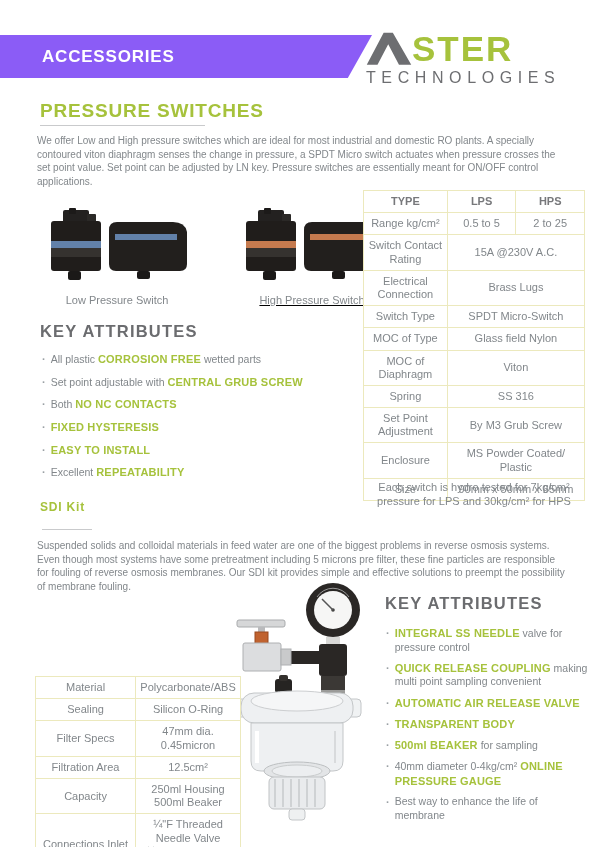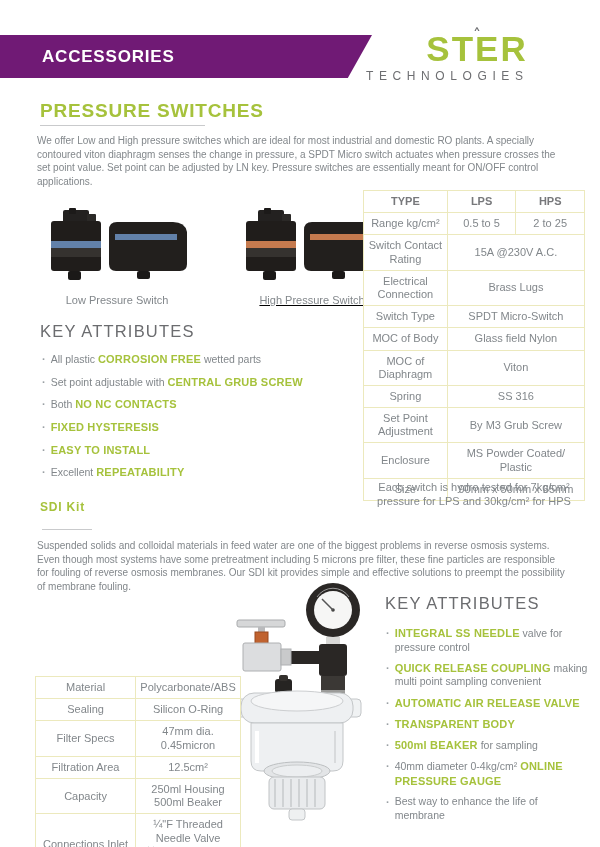--- a/index.html
+++ b/index.html
@@ -2,41 +2,41 @@
 <html><head>
 <meta charset="utf-8">
 <style>
   html,body{margin:0;padding:0;background:#e9e9e9;}
   .page{
     position:relative;width:600px;height:847px;margin:0 auto;background:#ffffff;
     font-family:"Liberation Sans", sans-serif;overflow:hidden;
   }
   
   .banner{
-    position:absolute;left:0;top:35px;width:372px;height:43px;background:#701a75;
+    position:absolute;left:0;top:35px;width:372px;height:43px;background:#8b5cf6;
     clip-path:polygon(0 0,100% 0,93.5% 100%,0 100%);
   }
   .banner-label{
     position:absolute;left:42px;top:0;line-height:43px;color:#ffffff;
     font-size:17px;font-weight:bold;letter-spacing:.8px;
   }
   .logo{position:absolute;left:366px;top:27px;width:222px;}
-  .logo-word{display:flex;align-items:center;height:40px;flex-direction:column;}
+  .logo-word{display:flex;align-items:flex-end;height:40px;}
   .logo-rest{
     font-size:35px;font-weight:bold;color:#a6c23c;letter-spacing:2px;
     line-height:36px;transform:scaleY(1.02);
   }
   .logo-tagline{
-    margin-top:2px;font-size:12px;color:#6d6e71;letter-spacing:5.6px;font-weight:400;
+    margin-top:2px;font-size:16px;color:#6d6e71;letter-spacing:5.6px;font-weight:400;
   }
   
   .sec-title{position:absolute;font-weight:bold;color:#a6c23c;letter-spacing:.8px;}
   .rule{position:absolute;height:1px;background:#c9cacc;}
   .para{position:absolute;color:#82878b;font-size:10px;line-height:1.35;}
-  .attr-title{position:absolute;font-size:16.5px;font-weight:normal;color:#6b6c6f;letter-spacing:1.2px;}
+  .attr-title{position:absolute;font-size:16.5px;font-weight:bold;color:#6b6c6f;letter-spacing:1.2px;}
   ul.attrs{position:absolute;list-style:none;margin:0;padding:0;}
   ul.attrs li{display:flex;margin-bottom:8px;color:#82878b;font-size:10.5px;line-height:1.3;}
   ul.attrs .dot{color:#9aa0a4;font-weight:bold;margin-right:5px;font-size:11px;}
   ul.attrs .em{color:#a6c23c;font-weight:bold;font-size:11px;letter-spacing:.2px;}
   
   table.spec{border-collapse:collapse;background:#fff;}
   table.spec th, table.spec td{
     border:1px solid #ece9bd;color:#82878b;font-size:11px;text-align:center;
     padding:4px 3px;line-height:1.2;font-weight:400;
   }
@@ -171,21 +171,21 @@
         </tr>
     <tr>
           <td>Electrical Connection</td>
           <td colspan="2">Brass Lugs</td>
         </tr>
     <tr>
           <td>Switch Type</td>
           <td colspan="2">SPDT Micro-Switch</td>
         </tr>
     <tr>
-          <td>MOC of Body</td>
+          <td>MOC of Type</td>
           <td colspan="2">Glass field Nylon</td>
         </tr>
     <tr>
           <td>MOC of Diaphragm</td>
           <td colspan="2">Viton</td>
         </tr>
     <tr>
           <td>Spring</td>
           <td colspan="2">SS 316</td>
         </tr>

